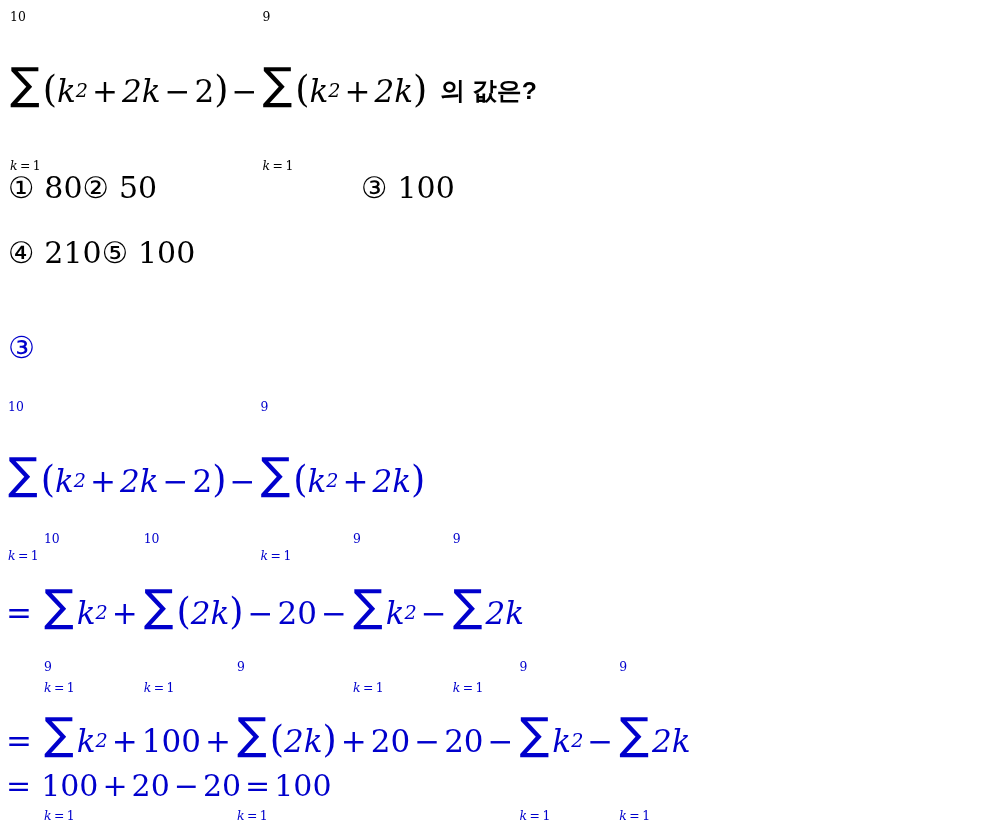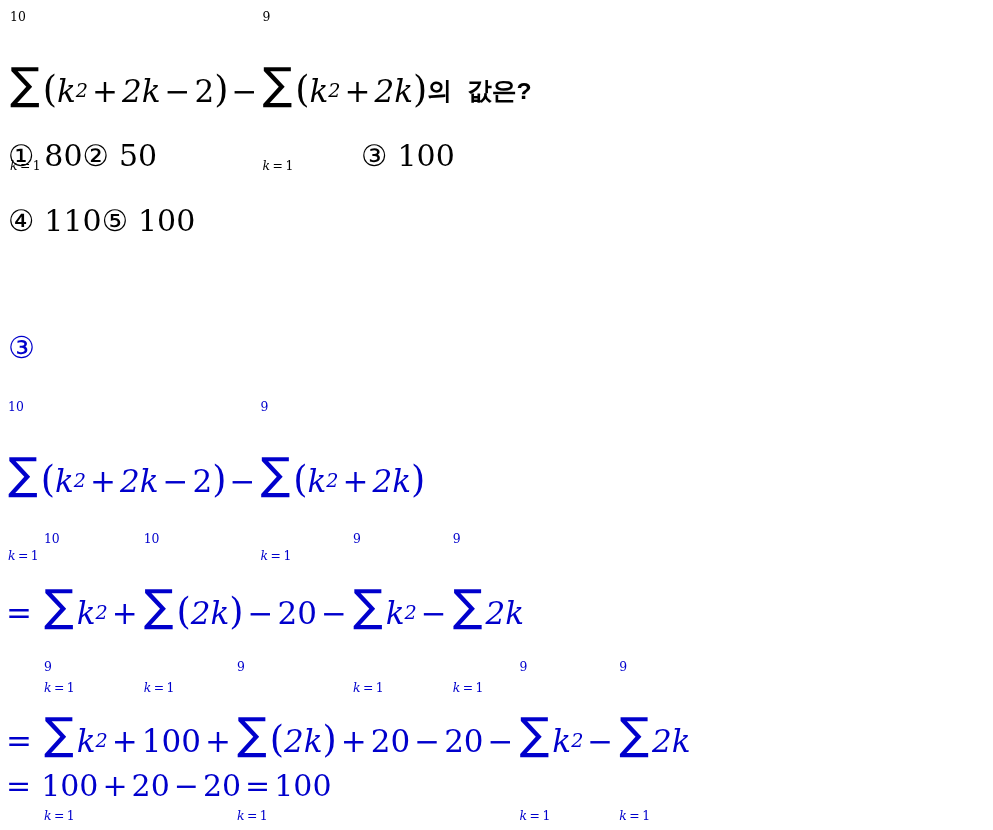--- a/index.html
+++ b/index.html
@@ -67,44 +67,44 @@
 
   
   #question {
     position: absolute;
     left: 8px;
     top: 10px;
     font-size: 31px;
     align-items: center;
   }
   #question .ko {
-    font-family: Liberation Mono, monospace;
+    font-family: Liberation Sans, sans-serif;
     font-weight: bold;
     font-size: 0.80em;
-    margin-left: 0;
+    margin-left: 13px;
   }
 
   
   .choice-row {
     position: absolute;
     font-size: 30px;
     display: flex;
     align-items: baseline;
   }
   #choices-row1 { left: 8px; top: 138px; }
   #choices-row2 { left: 8px; top: 203px; }
   .choice {
     display: flex;
     align-items: baseline;
   }
   .circ {
     font-family: "DejaVu Sans", sans-serif;
     font-size: 0.98em;
   }
-  .choice .lbl { margin-left: 10px; }
+  .choice .lbl { margin-left: 10px; margin-top: 32px; }
   .gap-wide { width: 204px; }
 
   
   #answer-mark {
     position: absolute;
     left: 8px;
     top: 330px;
     font-family: "DejaVu Sans", sans-serif;
     font-size: 30px;
     color: #0000cc;
@@ -169,21 +169,21 @@
     <span class="gap-wide"></span>
     <span class="choice">
       <span class="circ">③</span>
       <span class="lbl">100</span>
     </span>
   </div>
 
   <div class="choice-row" id="choices-row2">
     <span class="choice">
       <span class="circ">④</span>
-      <span class="lbl">110</span>
+      <span class="lbl">210</span>
     </span>
     <span class="choice">
       <span class="circ">⑤</span>
       <span class="lbl">100</span>
     </span>
   </div>
 
   <div id="answer-mark">③</div>
 
   <div class="math sol" id="sol-line1">

